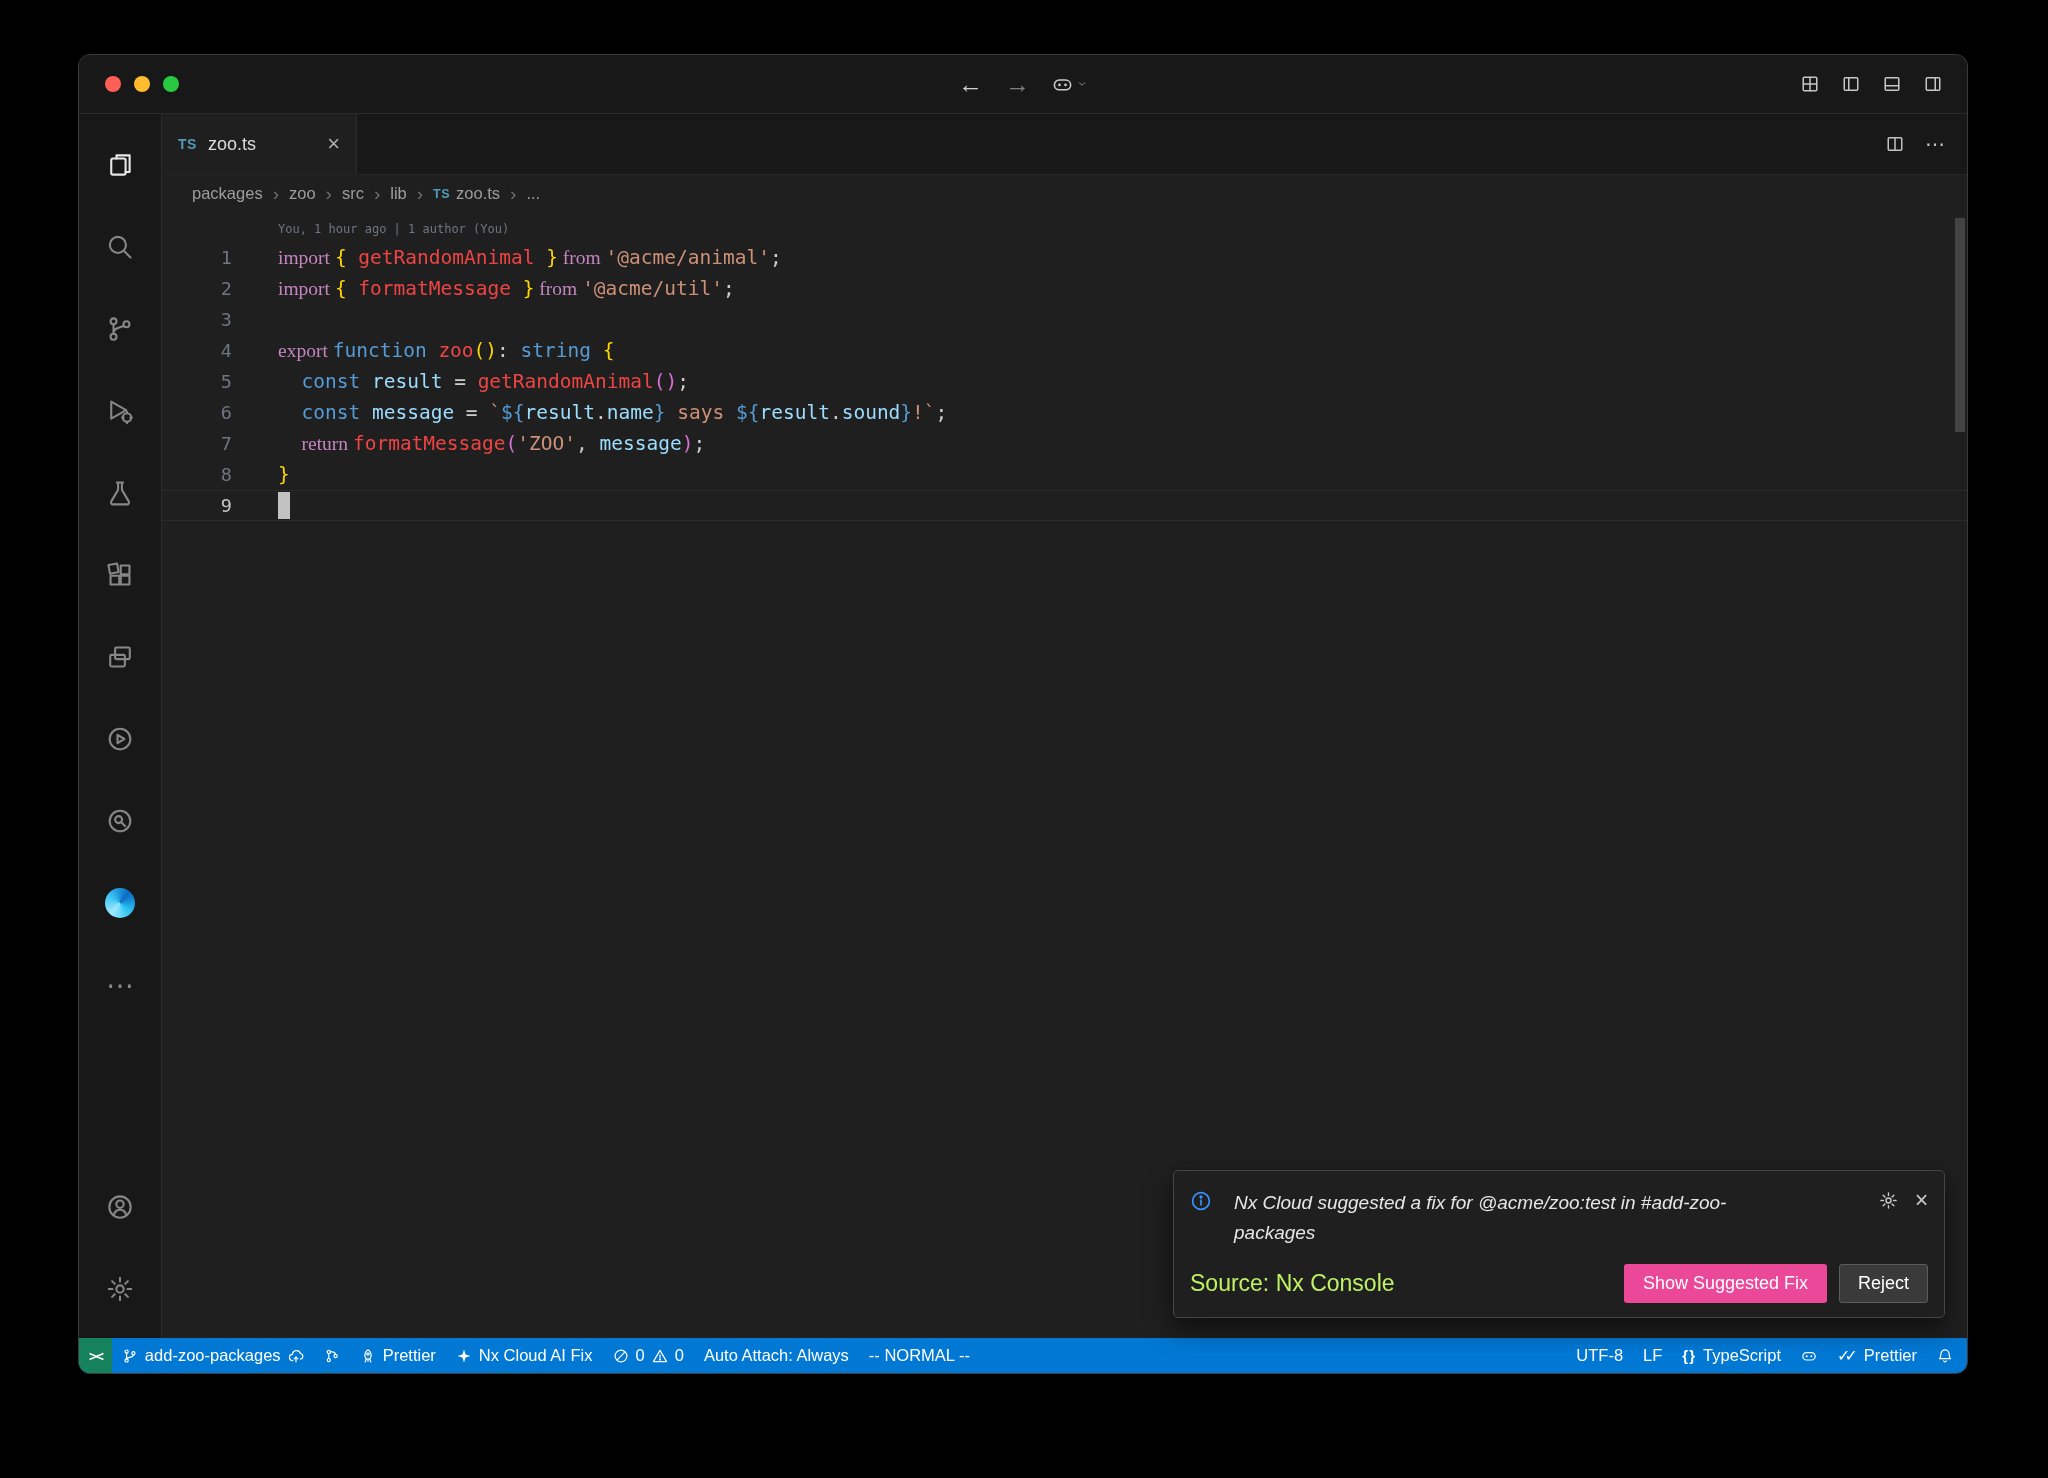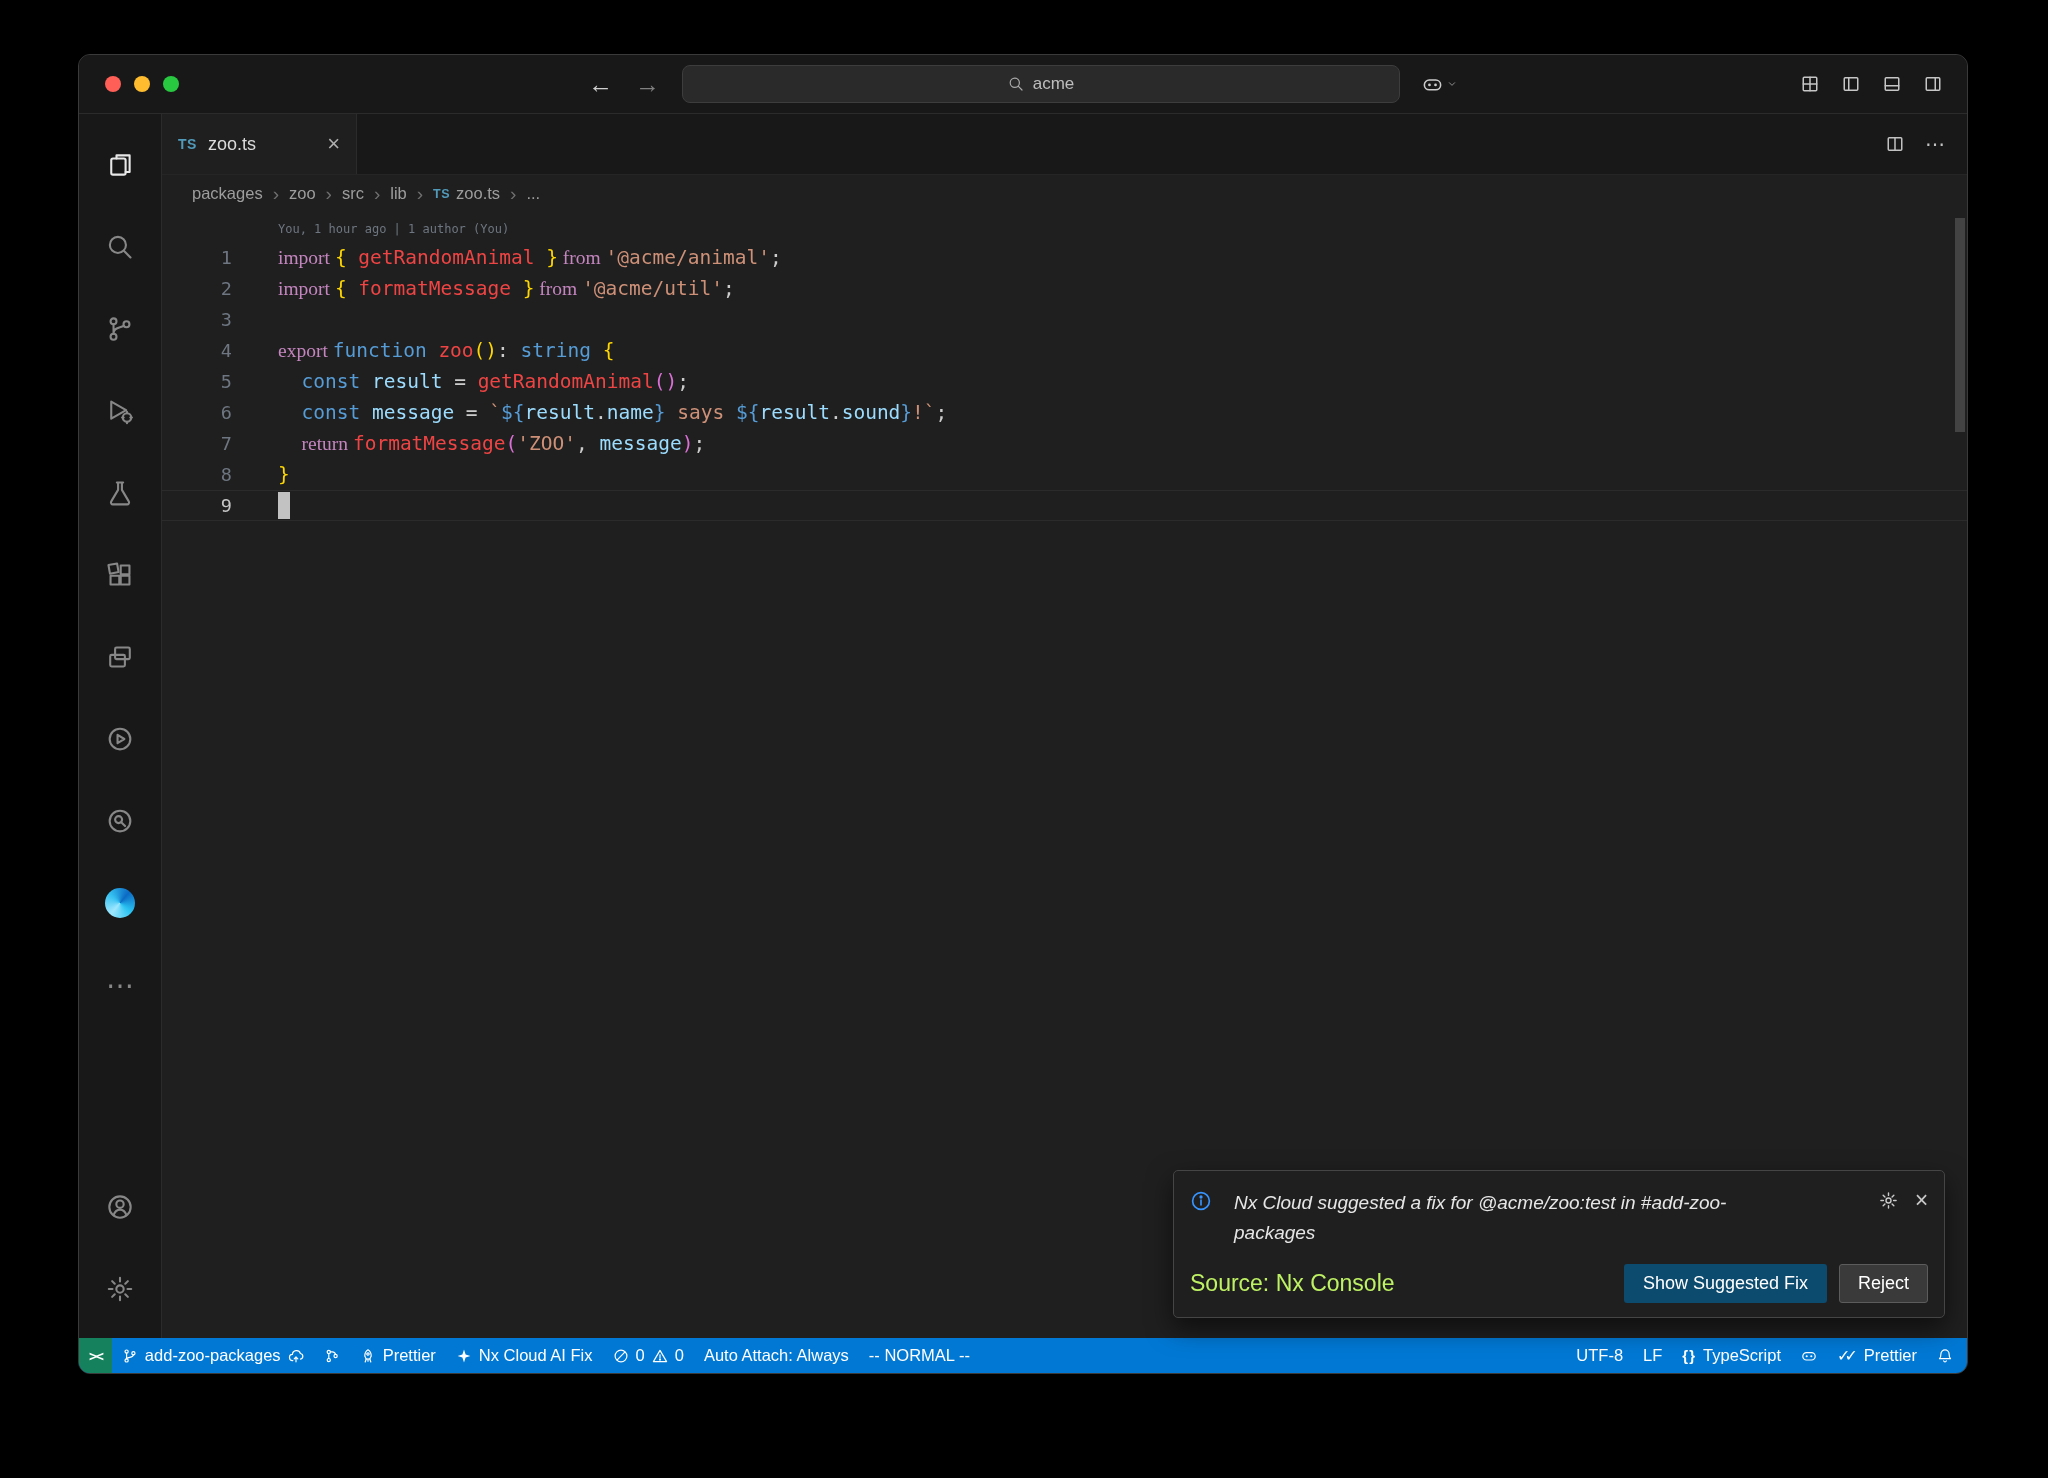--- a/index.html
+++ b/index.html
@@ -74,21 +74,21 @@
   .notif-main{display:flex;gap:22px;font-style:italic;}
   .notif-info{color:#3794ff;font-size:22px;display:flex;margin-top:2px;}
   .notif-msg{max-width:552px;font-size:19px;line-height:1.55;color:#e6e6e6;}
   .notif-tools{display:flex;gap:17px;margin-left:auto;color:#c9c9c9;align-items:flex-start;margin-top:3px;}
   .notif-tool{display:flex;font-size:19px;cursor:pointer;}
   .notif-tool.x{font-size:23px;line-height:.85;}
   .notif-footer{display:flex;align-items:center;justify-content:space-between;margin-top:17px;}
   .notif-source{color:#bef264;font-size:23px;}
   .notif-actions{display:flex;gap:12px;}
   .btn{font-family:"Liberation Sans",sans-serif;font-size:18px;padding:8px 18px;border-radius:3px;border:1px solid transparent;color:#fff;cursor:pointer;}
-  .btn.primary{background:#0c4a6e;}
+  .btn.primary{background:#ec4899;}
   .btn.secondary{background:#3a3a3a;border-color:#5c5c5c;}
 
   
   .statusbar{height:35px;flex:0 0 35px;background:#0078d4;display:flex;align-items:stretch;
     justify-content:space-between;color:#fff;font-size:16.5px;}
   .sb-side{display:flex;align-items:stretch;}
   .sb-item{display:flex;align-items:center;gap:7px;padding:0 10px;white-space:nowrap;cursor:pointer;}
   .sb-icon{display:flex;align-items:center;font-size:16px;}
   [data-name="remote-icon"]{font-family:"DejaVu Sans Mono",monospace;font-weight:700;font-size:14px;letter-spacing:-2px;}
   [data-name="double-check-icon"]{letter-spacing:-6px;padding-right:5px;font-size:16px;}
@@ -103,29 +103,20 @@
 
     <header class="titlebar" data-name="titlebar">
       <div class="traffic" data-name="window-controls">
         <span class="tl tl-red" data-name="close-window-button"></span>
         <span class="tl tl-yellow" data-name="minimize-window-button"></span>
         <span class="tl tl-green" data-name="zoom-window-button"></span>
       </div>
       <div class="tb-center" data-name="titlebar-center">
         <span class="tb-nav" data-name="go-back-button">←</span>
         <span class="tb-nav dim" data-name="go-forward-button">→</span>
-        <div class="cmd-center" data-name="command-center-search">
-          <span class="cc-icon" data-name="search-icon">
-              <svg viewBox="0 0 16 16" width="1em" height="1em" fill="none" stroke="currentColor" stroke-width="1.2" stroke-linecap="round" stroke-linejoin="round">
-                <circle cx="6.8" cy="6.8" r="4.6"></circle>
-                <path d="M10.2 10.2L14 14"></path>
-              </svg>
-            </span>
-          <span class="cc-text" data-name="command-center-text">acme</span>
-        </div>
         <div class="tb-copilot" data-name="copilot-menu-button">
           <span style="display:flex" data-name="copilot-icon">
               <svg viewBox="0 0 16 16" width="1em" height="1em" fill="none" stroke="currentColor" stroke-width="1.2" stroke-linecap="round" stroke-linejoin="round">
                 <rect x="1.8" y="4.6" width="12.4" height="7.4" rx="3.7"></rect>
                 <circle cx="5.7" cy="8.3" r="1.05" fill="currentColor" stroke="none"></circle>
                 <circle cx="10.3" cy="8.3" r="1.05" fill="currentColor" stroke="none"></circle>
               </svg>
             </span>
           <span class="tb-chev" data-name="chevron-down-icon">
               <svg viewBox="0 0 16 16" width="1em" height="1em" fill="none" stroke="currentColor" stroke-width="1.2" stroke-linecap="round" stroke-linejoin="round">

